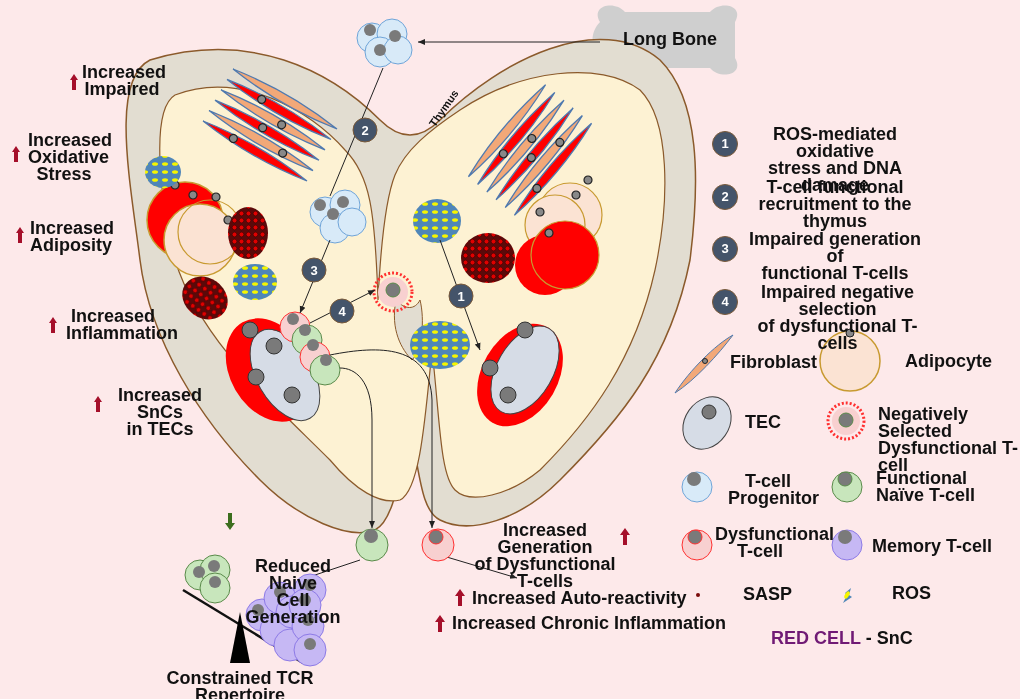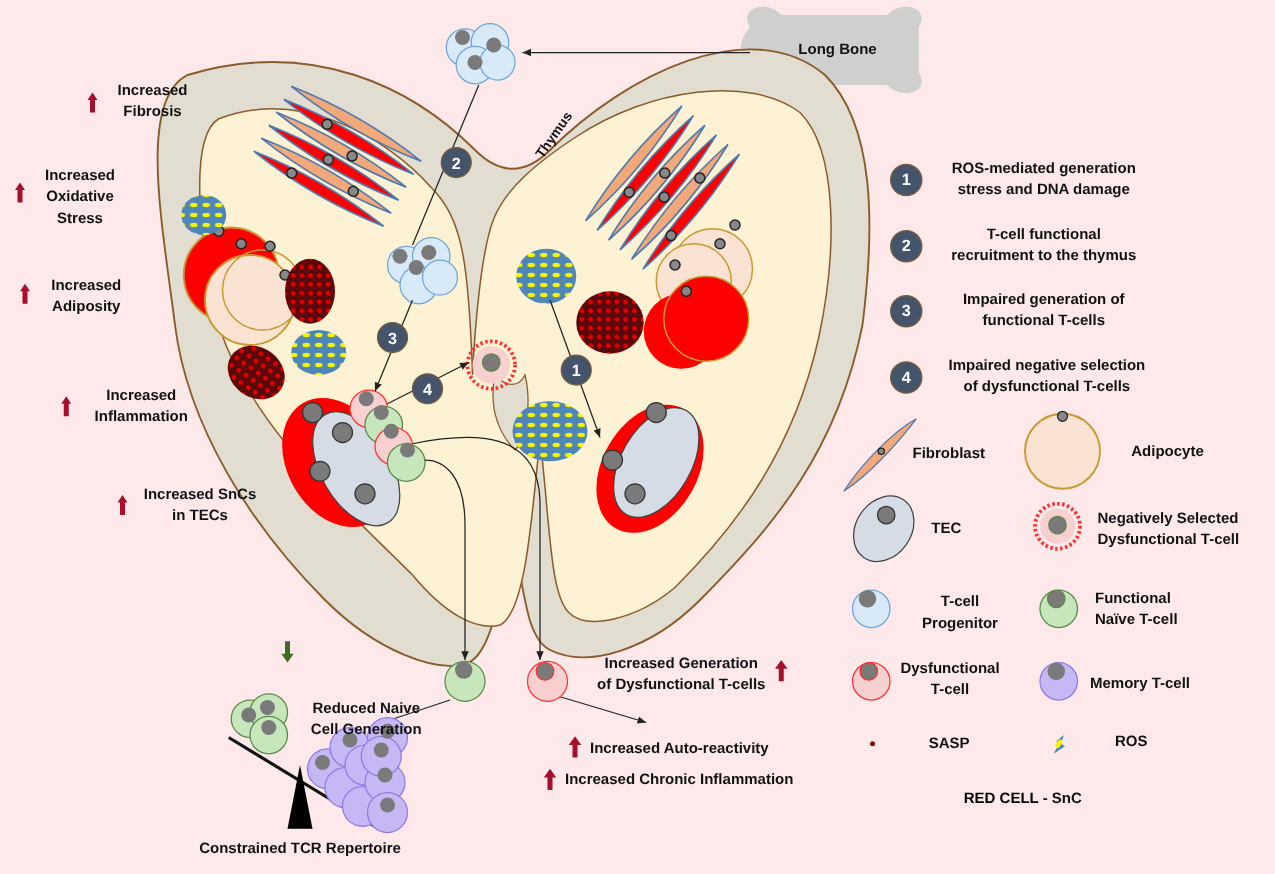--- a/index.html
+++ b/index.html
@@ -1,21 +1,21 @@
 <!DOCTYPE html>
 <html><head>
 <meta charset="utf-8">
 <style>
   html,body{margin:0;padding:0;}
   body{width:1020px;height:699px;background:#fde9ea;position:relative;overflow:hidden;font-family:"Liberation Sans",sans-serif;color:#111;}
   .abs{position:absolute;}
-  .lbl{font-weight:bold;font-size:12px;line-height:17px;text-align:center;color:#111;}
+  .lbl{font-weight:bold;font-size:18px;line-height:17px;text-align:center;color:#111;}
   .lbl-l{text-align:left;}
   svg{position:absolute;left:0;top:0;}
-  .red{color:#000000;margin-top:41px;}
+  .red{color:#701a75;margin-top:41px;}
 </style>
 </head>
 <body>
 
 <svg width="1020" height="699" viewBox="0 0 1020 699">
   <defs>
     <marker id="ah" markerWidth="8" markerHeight="8" refX="7" refY="4" orient="auto">
       <path d="M0,1 L7,4 L0,7 z" fill="#222"></path>
     </marker>
     <pattern id="sasp" width="7" height="7" patternUnits="userSpaceOnUse">
@@ -285,21 +285,21 @@
     <path d="M462,606 L458,606 L458,596 L455,596 L460,589 L465,596 L462,596 z"></path>
     <path d="M442,632 L438,632 L438,622 L435,622 L440,615 L445,622 L442,622 z"></path>
   </g>
 </svg>
 
 <div class="abs lbl" style="left:620px;top:31px;width:100px;">Long Bone</div>
 <div class="abs lbl" style="left:423px;top:100px;transform:rotate(-55deg);font-size:11px;">Thymus</div>
 
 <div class="abs lbl" style="left:82px;top:64px;width:80px;">
   <div>Increased</div>
-  <div>Fibrosis</div>
+  <div>Impaired</div>
 </div>
 <div class="abs lbl" style="left:28px;top:132px;width:72px;">
   <div>Increased</div>
   <div>Oxidative</div>
   <div>Stress</div>
 </div>
 <div class="abs lbl" style="left:30px;top:220px;width:78px;">
   <div>Increased</div>
   <div>Adiposity</div>
 </div>
@@ -307,21 +307,21 @@
   <div>Increased</div>
   <div>Inflammation</div>
 </div>
 <div class="abs lbl" style="left:108px;top:387px;width:104px;">
   <div>Increased SnCs</div>
   <div>in TECs</div>
 </div>
 
 <div class="abs" style="left:712px;top:131px;width:24px;height:24px;border-radius:50%;background:#44546a;border:1px solid #7a5a3a;color:#fff;font-weight:bold;font-size:13px;text-align:center;line-height:24px;">1</div>
 <div class="abs lbl" style="left:745px;top:126px;width:180px;">
-  <div>ROS-mediated generation</div>
+  <div>ROS-mediated oxidative</div>
   <div>stress and DNA damage</div>
 </div>
 <div class="abs" style="left:712px;top:184px;width:24px;height:24px;border-radius:50%;background:#44546a;border:1px solid #7a5a3a;color:#fff;font-weight:bold;font-size:13px;text-align:center;line-height:24px;">2</div>
 <div class="abs lbl" style="left:745px;top:179px;width:180px;">
   <div>T-cell functional</div>
   <div>recruitment to the thymus</div>
 </div>
 <div class="abs" style="left:712px;top:236px;width:24px;height:24px;border-radius:50%;background:#44546a;border:1px solid #7a5a3a;color:#fff;font-weight:bold;font-size:13px;text-align:center;line-height:24px;">3</div>
 <div class="abs lbl" style="left:745px;top:231px;width:180px;">
   <div>Impaired generation of</div>

